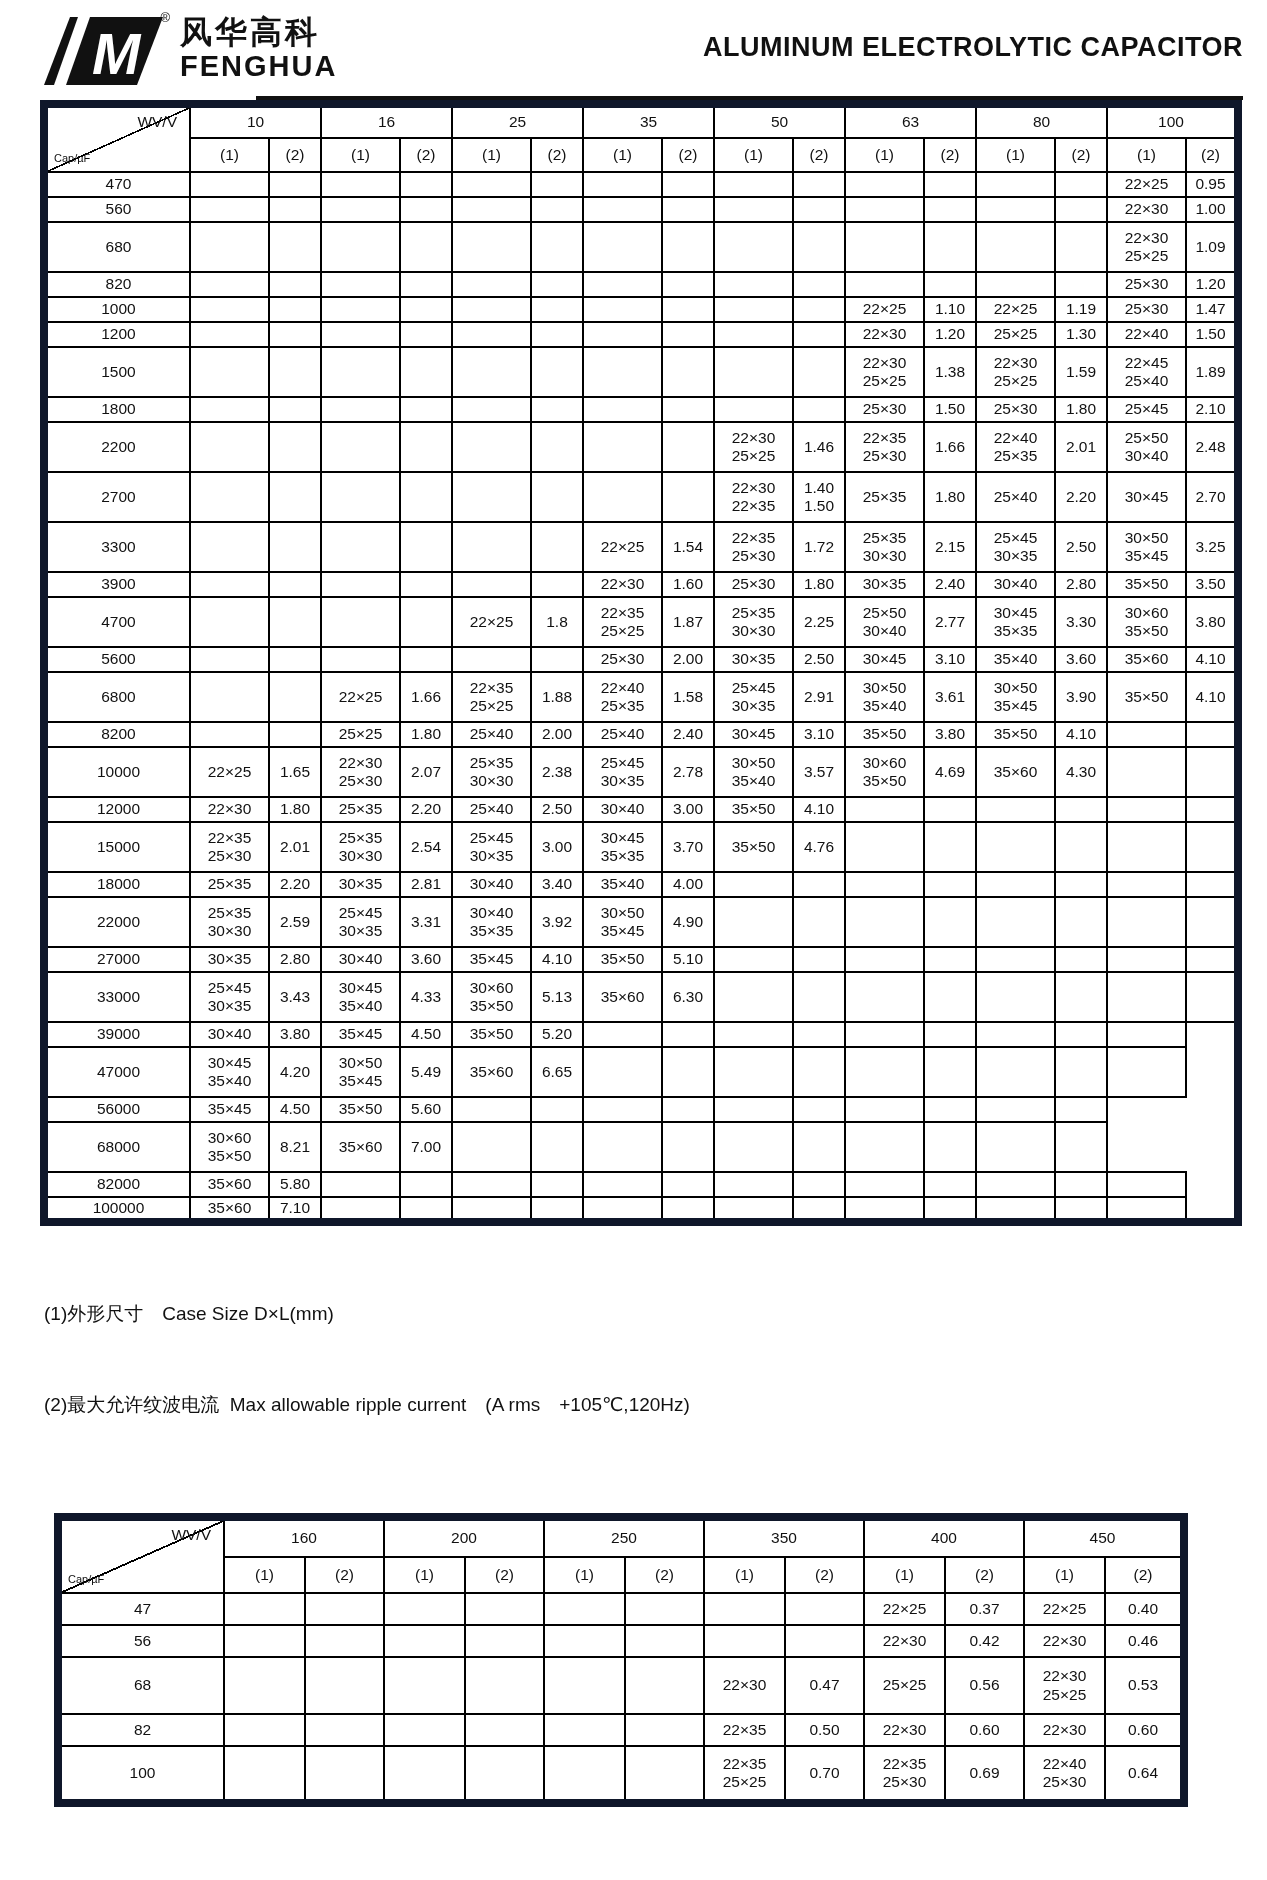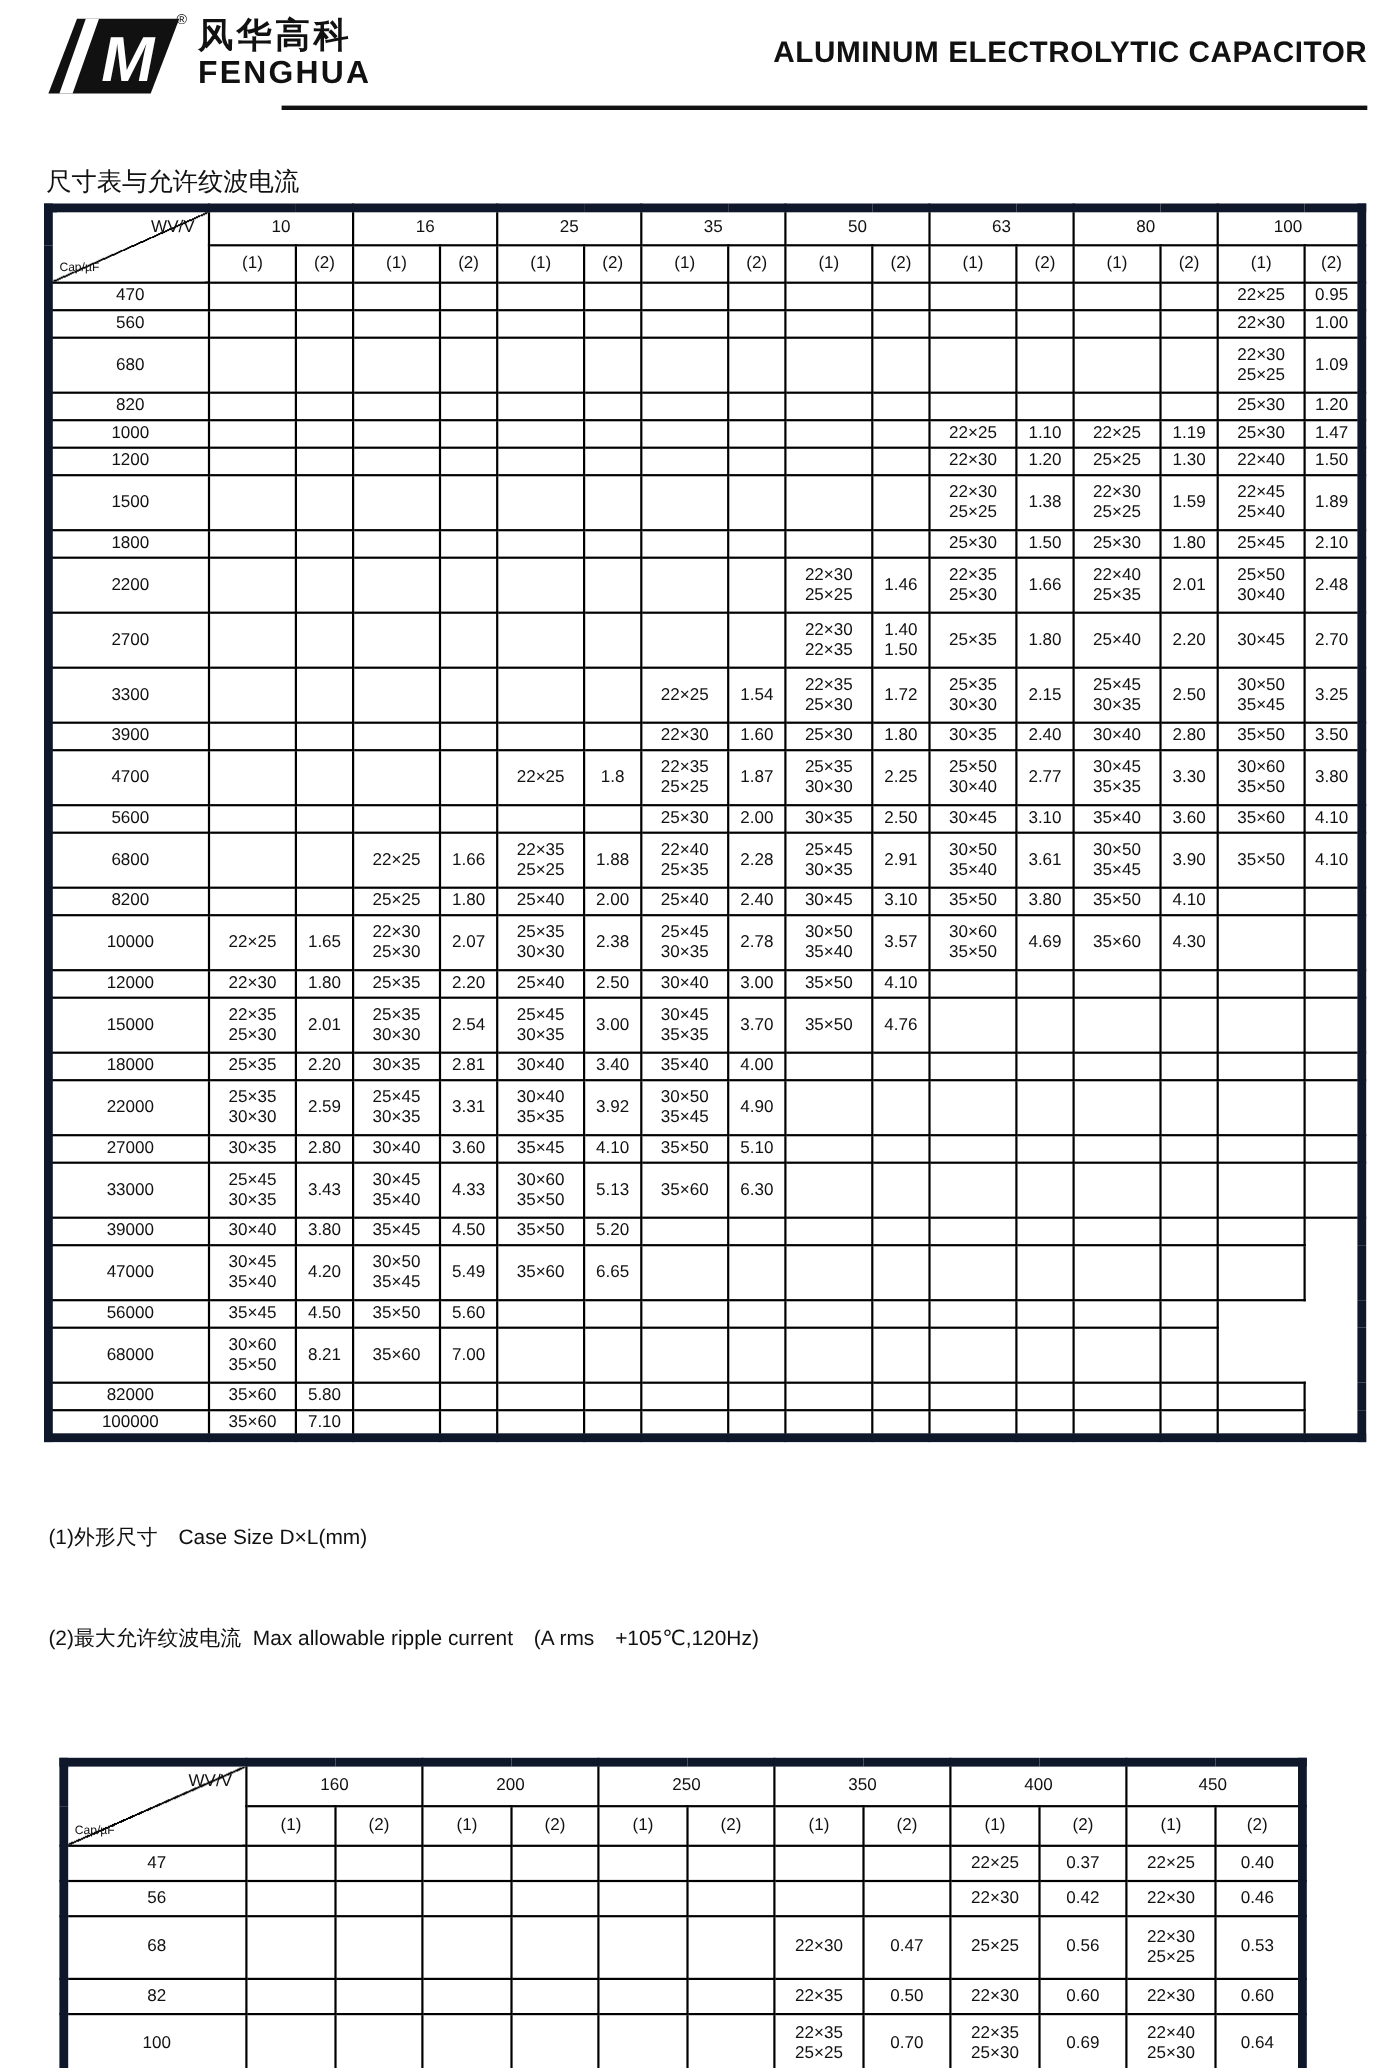--- a/index.html
+++ b/index.html
@@ -71,21 +71,20 @@
       </div>
       <div class="brand-text">
         <div class="brand-cn">风华高科</div>
         <div class="brand-en">FENGHUA</div>
       </div>
     </div>
     <h1 class="page-title">ALUMINUM ELECTROLYTIC CAPACITOR</h1>
     <div class="hdr-rule"></div>
   </div>
 
-  <h2 class="sec-cn">尺寸表与允许纹波电流</h2>
 
   <table id="table1">
       <colgroup>
         <col class="lab">
         <col class="s">
         <col class="c">
         <col class="s">
         <col class="c">
         <col class="s">
         <col class="c">
@@ -421,21 +420,21 @@
           <td class="cap">6800</td>
           <td class="size"></td>
           <td class="cur"></td>
           <td class="size">22×25</td>
           <td class="cur">1.66</td>
           <td class="size">22×35
 25×25</td>
           <td class="cur">1.88</td>
           <td class="size">22×40
 25×35</td>
-          <td class="cur">2.28</td>
+          <td class="cur">1.58</td>
           <td class="size">25×45
 30×35</td>
           <td class="cur">2.91</td>
           <td class="size">30×50
 35×40</td>
           <td class="cur">3.61</td>
           <td class="size">30×50
 35×45</td>
           <td class="cur">3.90</td>
           <td class="size">35×50</td>

